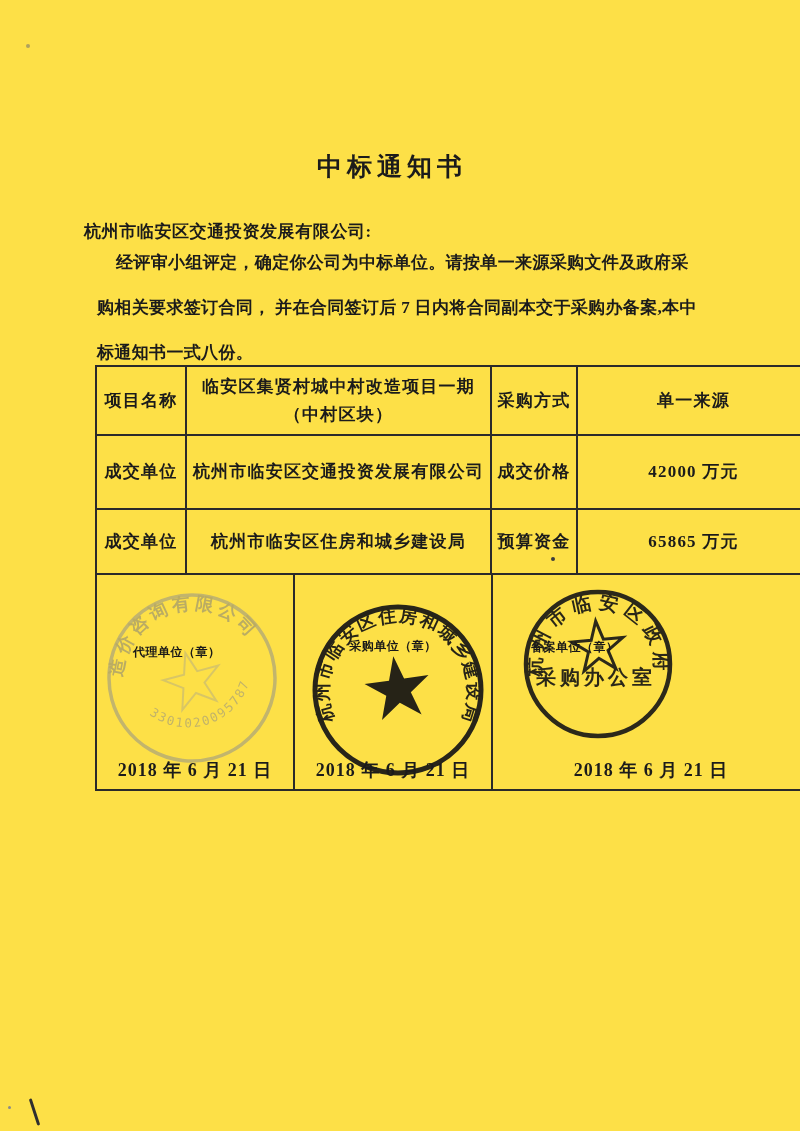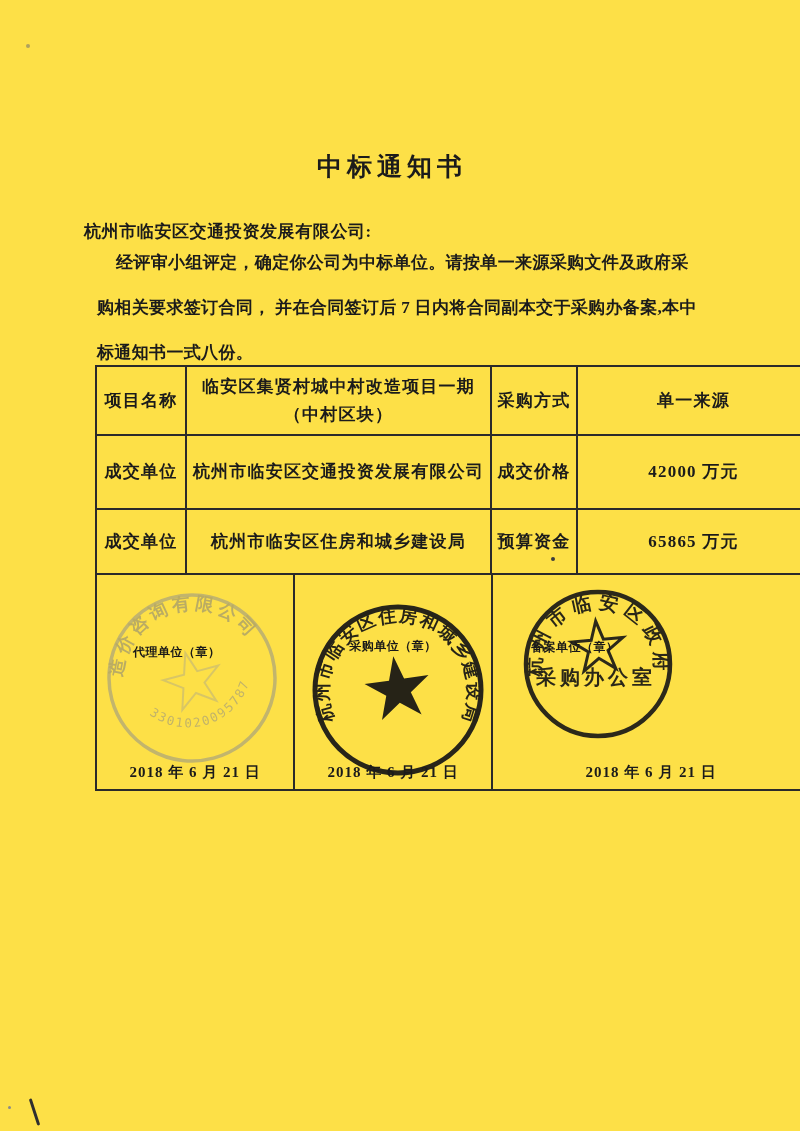--- a/index.html
+++ b/index.html
@@ -44,21 +44,21 @@
   .stamp-cell.last-col{border-right:none;}
   .stamp-label{
     position:absolute;font-size:12px;font-weight:600;letter-spacing:0.5px;
     white-space:nowrap;color:#191919;
   }
   .stamp-label.c1{left:36px;top:69px;z-index:3;}
   .stamp-label.c2{left:50%;transform:translateX(-50%);top:63px;z-index:1;}
   .stamp-label.c3{left:38px;top:64px;z-index:3;}
   .stamp-date{
     position:absolute;bottom:7px;left:0;width:100%;text-align:center;
-    font-size:15px;font-weight:600;letter-spacing:1px;z-index:3;margin-top:20px;
+    font-size:18px;font-weight:600;letter-spacing:1px;z-index:3;margin-top:20px;
   }
   svg.stamp{position:absolute;}
   svg.stamp.s1{left:7px;top:15px;opacity:0.52;transform:rotate(-15deg);z-index:1;}
   svg.stamp.s2{left:15px;top:27px;z-index:2;opacity:0.92;}
   svg.stamp.s3{left:27px;top:11px;z-index:2;opacity:0.9;}
 
   .artifact-dot{position:absolute;border-radius:50%;background:#6f6f6f;}
   .dot1{left:26px;top:44px;width:4px;height:4px;opacity:0.55;}
   .dot2{left:551px;top:557px;width:4px;height:4px;background:#3c3c3c;}
   .pen-mark{

